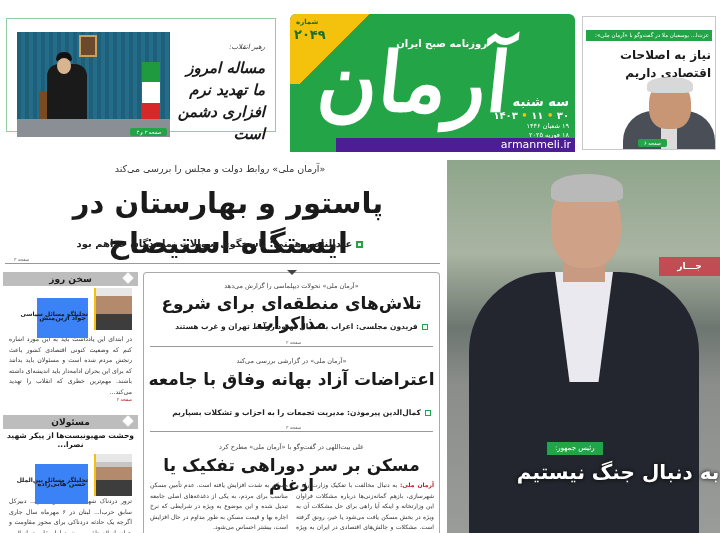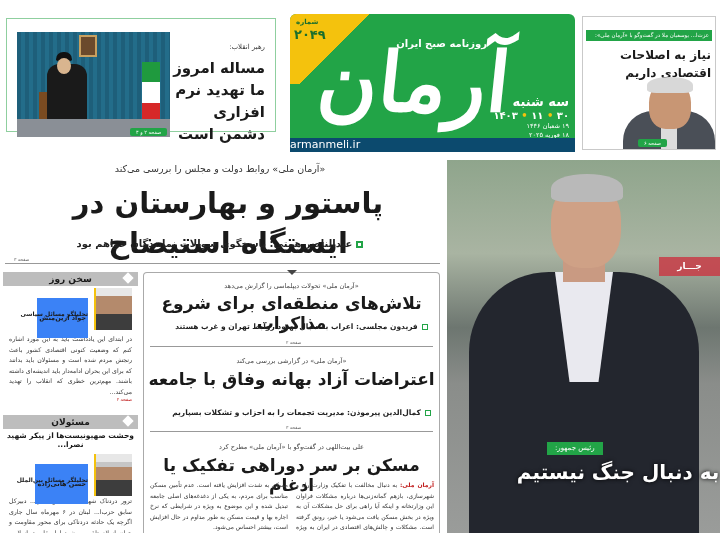--- a/index.html
+++ b/index.html
@@ -23,30 +23,30 @@
     font-size: 82px; line-height: 120px; text-align: center; direction: rtl;
     letter-spacing: -4px; transform: skewX(-6deg);
   }
   .tagline { position: absolute; right: 88px; top: 24px; color: #ffffff; font-size: 10px; font-weight: bold; }
   .dateblock { position: absolute; right: 6px; top: 80px; color: #ffffff; text-align: right; direction: rtl; }
   .dateblock .weekday { font-size: 13px; font-weight: bold; line-height: 16px; }
   .dateblock .solar { font-size: 10px; font-weight: bold; line-height: 12px; }
   .dateblock .solar .dot { color: #f4c20d; }
   .dateblock .small { font-size: 6.5px; line-height: 9px; }
   .website {
-    position: absolute; right: 0; bottom: 0; width: 285px; height: 14px;
+    position: absolute; right: 0; bottom: 0; width: 239px; height: 14px;
     color: #ffffff; font-size: 11px; font-family: "DejaVu Sans", sans-serif;
-    padding-right: 4px; line-height: 14px; direction: ltr;
-    background: #0c4a6e;
+    text-align: right; padding-right: 4px; line-height: 14px; direction: ltr;
+    background: #4c1d95;
   }
 
   
   .teaser-left {
     position: absolute; left: 6px; top: 18px; width: 270px; height: 114px;
-    border: 1.5px solid #8fcf9f; background: #ffffff;
+    border: 1.5px solid #8fcf9f; background: #ffffff; font-style: italic;
   }
   .teaser-left .photo {
     position: absolute; left: 10px; top: 13px; width: 153px; height: 105px;
     background: repeating-linear-gradient(90deg, #1e5f7a 0 4px, #236d8a 4px 8px);
     overflow: hidden;
   }
   .teaser-left .photo .floor { position: absolute; left: 0; bottom: 0; width: 100%; height: 18px; background: #8a8f96; }
   .teaser-left .photo .portrait { position: absolute; left: 62px; top: 3px; width: 18px; height: 22px; background: #6b4a2c; border: 2px solid #c8a060; }
   .teaser-left .photo .figure { position: absolute; left: 30px; top: 32px; width: 40px; height: 62px; background: #1a1a1a; border-radius: 12px 12px 4px 4px; }
   .teaser-left .photo .face { position: absolute; left: 40px; top: 26px; width: 14px; height: 16px; background: #d9b58f; border-radius: 50%; }

